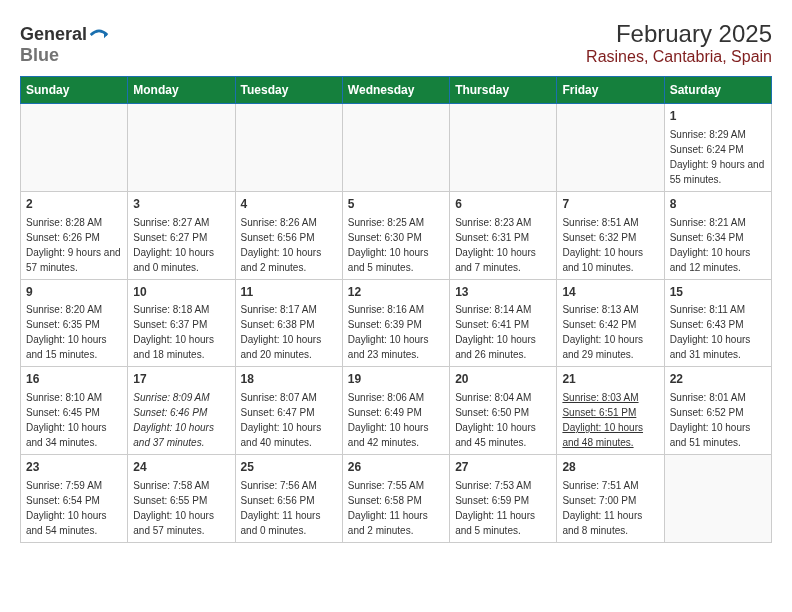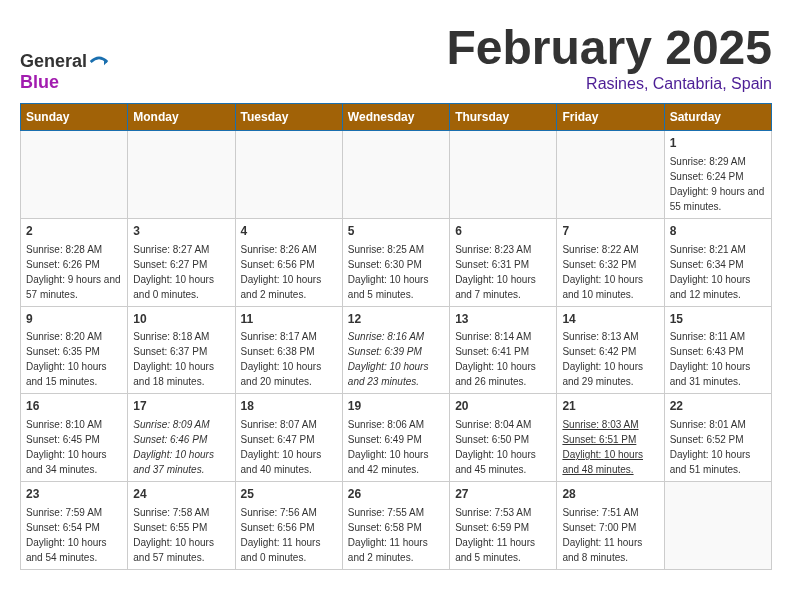--- a/index.html
+++ b/index.html
@@ -21,46 +21,46 @@
       align-items: center;
     }
     .logo-text-general {
       font-size: 18px;
       font-weight: bold;
       color: #333;
     }
     .logo-text-blue {
       font-size: 18px;
       font-weight: bold;
-      color: #a21caf;
+      color: #737373;
     }
     .logo-icon {
       width: 20px;
       height: 20px;
       margin-left: 2px;
     }
     .title-block {
       text-align: right;
     }
     .month-year {
-      font-size: 48px;
-      font-weight: bold;
+      font-size: 24px;
+      font-weight: normal;
       color: #333;
     }
     .location {
       font-size: 16px;
-      color: #4c1d95;
+      color: #7f1d1d;
     }
     table {
       width: 100%;
       border-collapse: collapse;
       font-size: 11px;
     }
     thead tr th {
-      background-color: #a16207;
+      background-color: #15803d;
       color: #fff;
       text-align: left;
       padding: 6px 5px;
       font-size: 12px;
       font-weight: bold;
       border: 1px solid #1a6faf;
     }
     tbody tr td {
       border: 1px solid #ccc;
       vertical-align: top;
@@ -140,38 +140,38 @@
 Daylight: 10 hours and 0 minutes.</span></td>
         <td><span class="day-num">4</span><span class="day-info" style="white-space: pre-line;">Sunrise: 8:26 AM
 Sunset: 6:56 PM
 Daylight: 10 hours and 2 minutes.</span></td>
         <td><span class="day-num">5</span><span class="day-info" style="white-space: pre-line;">Sunrise: 8:25 AM
 Sunset: 6:30 PM
 Daylight: 10 hours and 5 minutes.</span></td>
         <td><span class="day-num">6</span><span class="day-info" style="white-space: pre-line;">Sunrise: 8:23 AM
 Sunset: 6:31 PM
 Daylight: 10 hours and 7 minutes.</span></td>
-        <td><span class="day-num">7</span><span class="day-info" style="white-space: pre-line;">Sunrise: 8:22 AM
+        <td><span class="day-num">7</span><span class="day-info" style="white-space: pre-line;">Sunrise: 8:51 AM
 Sunset: 6:32 PM
 Daylight: 10 hours and 10 minutes.</span></td>
         <td><span class="day-num">8</span><span class="day-info" style="white-space: pre-line;">Sunrise: 8:21 AM
 Sunset: 6:34 PM
 Daylight: 10 hours and 12 minutes.</span></td>
       </tr>
       <tr>
         <td><span class="day-num">9</span><span class="day-info" style="white-space: pre-line;">Sunrise: 8:20 AM
 Sunset: 6:35 PM
 Daylight: 10 hours and 15 minutes.</span></td>
         <td><span class="day-num">10</span><span class="day-info" style="white-space: pre-line;">Sunrise: 8:18 AM
 Sunset: 6:37 PM
 Daylight: 10 hours and 18 minutes.</span></td>
         <td><span class="day-num">11</span><span class="day-info" style="white-space: pre-line;">Sunrise: 8:17 AM
 Sunset: 6:38 PM
 Daylight: 10 hours and 20 minutes.</span></td>
-        <td><span class="day-num">12</span><span class="day-info" style="white-space: pre-line; font-style: italic;">Sunrise: 8:16 AM
+        <td><span class="day-num">12</span><span class="day-info" style="white-space: pre-line;">Sunrise: 8:16 AM
 Sunset: 6:39 PM
 Daylight: 10 hours and 23 minutes.</span></td>
         <td><span class="day-num">13</span><span class="day-info" style="white-space: pre-line;">Sunrise: 8:14 AM
 Sunset: 6:41 PM
 Daylight: 10 hours and 26 minutes.</span></td>
         <td><span class="day-num">14</span><span class="day-info" style="white-space: pre-line; margin-top: 31px;">Sunrise: 8:13 AM
 Sunset: 6:42 PM
 Daylight: 10 hours and 29 minutes.</span></td>
         <td><span class="day-num">15</span><span class="day-info" style="white-space: pre-line;">Sunrise: 8:11 AM
 Sunset: 6:43 PM

